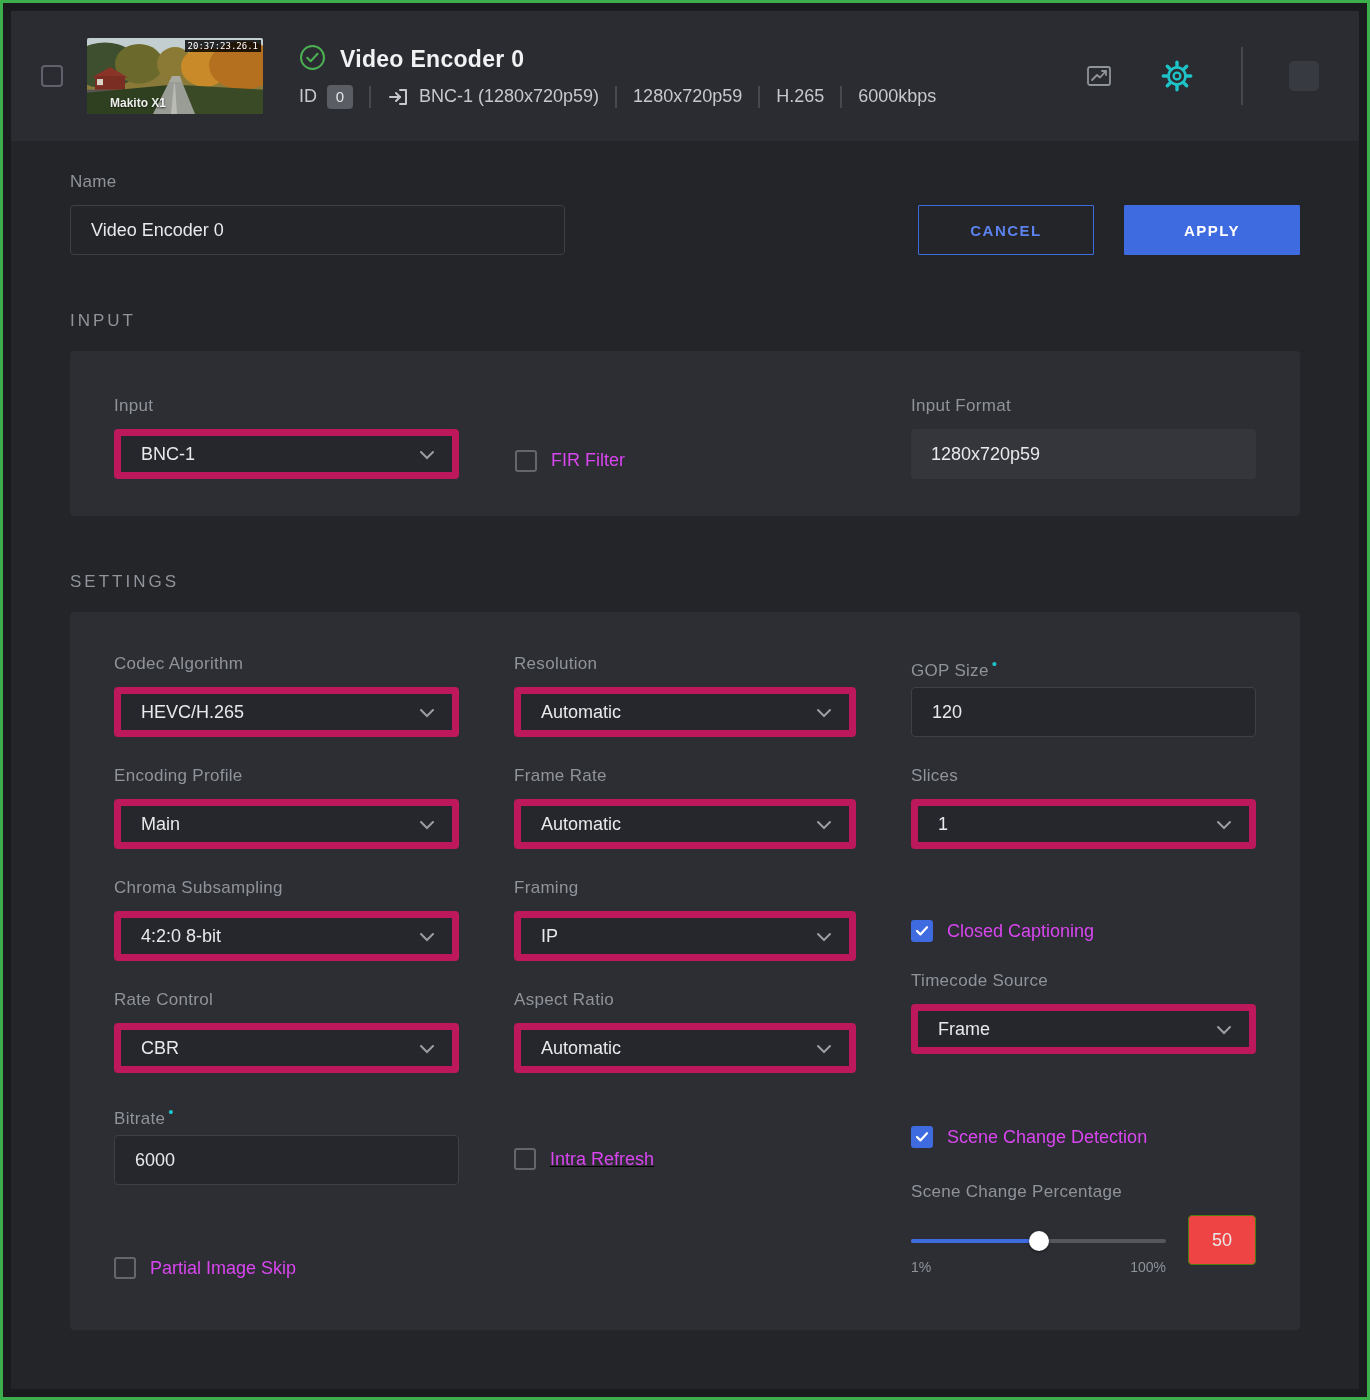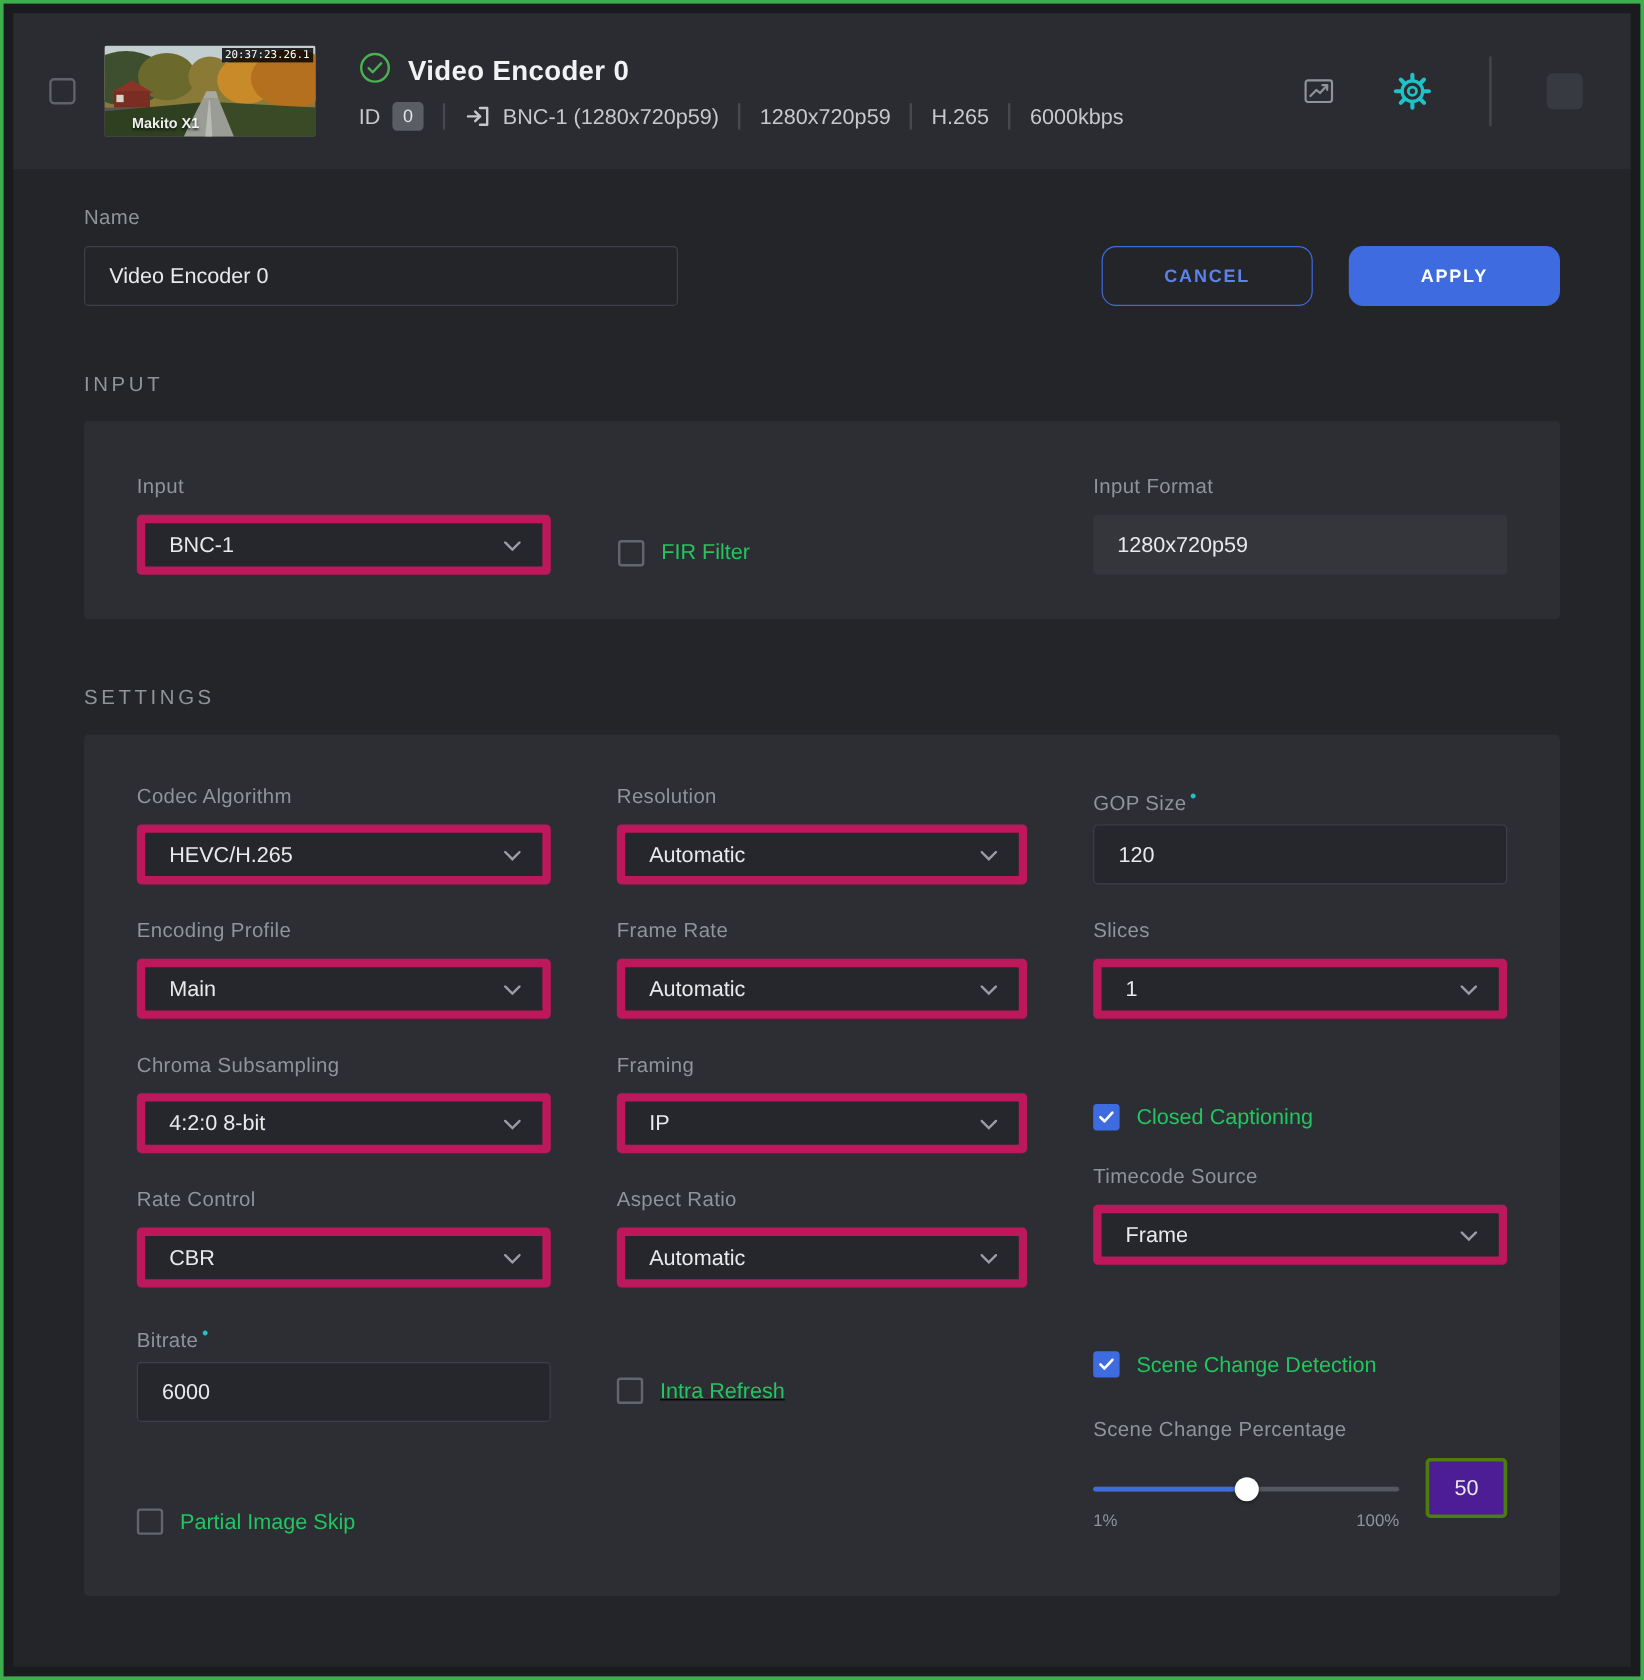--- a/index.html
+++ b/index.html
@@ -35,61 +35,61 @@
 
   
   main { flex:1; padding:0 59px; }
   label.f-label, .f-label { display:block; color:#8f939a; font-size:17px; height:23px; line-height:23px; letter-spacing:.3px; }
   .f-label.req::after { content:'•'; color:#1fc2c6; font-size:15px; margin-left:3px; vertical-align:super; }
 
   .name-row { display:flex; align-items:flex-end; justify-content:space-between; margin-top:29px; }
   .name-group { width:495px; }
   input.text-field { width:100%; height:50px; margin-top:12px; background:#242529; border:1px solid #3e4049; border-radius:4px; color:#e8e9eb; font-size:18px; padding:0 20px; font-family:"Liberation Sans", sans-serif; outline:none; }
   .btn-row { display:flex; gap:30px; }
-  .btn { width:176px; height:50px; border-radius:12px; font-size:15px; font-weight:bold; letter-spacing:1.5px; cursor:pointer; font-family:"Liberation Sans", sans-serif; }
+  .btn { width:176px; height:50px; border-radius:1px; font-size:15px; font-weight:bold; letter-spacing:1.5px; cursor:pointer; font-family:"Liberation Sans", sans-serif; }
   .btn.cancel { background:transparent; border:1px solid #3e6be0; color:#5c82ee; }
   .btn.apply { background:#3e6be0; border:1px solid #3e6be0; color:#fff; }
 
   .section-heading { margin-top:56px; color:#8f939a; font-size:17px; letter-spacing:3px; }
   .panel { margin-top:20px; background:#2c2e34; border-radius:4px; }
 
   
   .input-panel { padding:43px 44px 37px; display:flex; }
   .w345 { width:345px; }
   .select { margin-top:12px; height:50px; border:7px solid #be185d; border-radius:4px; background:#26272c; display:flex; align-items:center; justify-content:space-between; padding:0 18px 0 20px; color:#e8e9eb; font-size:18px; cursor:pointer; }
   .readonly-field { margin-top:12px; height:50px; border-radius:4px; background:#34363c; display:flex; align-items:center; padding:0 20px; color:#e8e9eb; font-size:18px; }
   .cb-inline { display:flex; align-items:center; margin-left:56px; padding-top:48px; cursor:pointer; }
   .push-right { margin-left:auto; }
 
   
   .cb { width:22px; height:22px; border:2px solid #63666d; border-radius:3px; display:inline-flex; align-items:center; justify-content:center; flex-shrink:0; }
   .cb.checked { background:#3e6be0; border-color:#3e6be0; }
   .cb svg { display:block; }
-  .cb-label { margin-left:14px; color:#22c55e; font-size:18px; }
+  .cb-label { margin-left:14px; color:#d946ef; font-size:18px; }
 
   
   .settings-panel { padding:40px 44px 24px; display:flex; }
   .col { width:345px; display:flex; flex-direction:column; }
   .col + .col { margin-left:55px; }
   .group { margin-bottom:27px; }
   .cb-group { display:flex; align-items:center; cursor:pointer; }
   .pad48 { padding-top:48px;text-decoration:underline; }
   .pad44 { padding-top:44px; }
   .pad45 { padding-top:45px; }
   input.num-field { width:345px; height:50px; margin-top:12px; background:#26272c; border:1px solid #3e4049; border-radius:4px; color:#e8e9eb; font-size:18px; padding:0 20px; font-family:"Liberation Sans", sans-serif; outline:none; }
 
   
   .scp-group { padding-top:5px; }
   .slider-row { display:flex; margin-top:12px; }
   .slider-block { width:256px; }
   .slider-track { margin-top:24px; height:4px; background:#55575e; border-radius:2px; position:relative; cursor:pointer; }
   .slider-fill { position:absolute; left:0; top:0; height:4px; width:50%; background:#3e6be0; border-radius:2px; }
   .slider-thumb { position:absolute; left:50%; top:50%; width:20px; height:20px; background:#fff; border-radius:50%; transform:translate(-50%,-50%); box-shadow:0 1px 3px rgba(0,0,0,.5); cursor:grab; }
   .slider-ticks { display:flex; justify-content:space-between; margin-top:16px; color:#8f939a; font-size:14px; }
-  input.scp-input { width:68px; height:50px; margin-left:22px; background:#4c1d95; border:3px solid #4d7c0f; border-radius:4px; color:#e8e9eb; font-size:18px; text-align:center; font-family:"Liberation Sans", sans-serif; outline:none; }
+  input.scp-input { width:68px; height:50px; margin-left:22px; background:#ef4444; border:1px solid #4d7c0f; border-radius:4px; color:#e8e9eb; font-size:18px; text-align:center; font-family:"Liberation Sans", sans-serif; outline:none; }
 </style>
 </head>
 <body>
 
 <div class="page">
 <div class="window">
 
   <header class="topbar">
     <div class="hdr-cb"></div>
 

